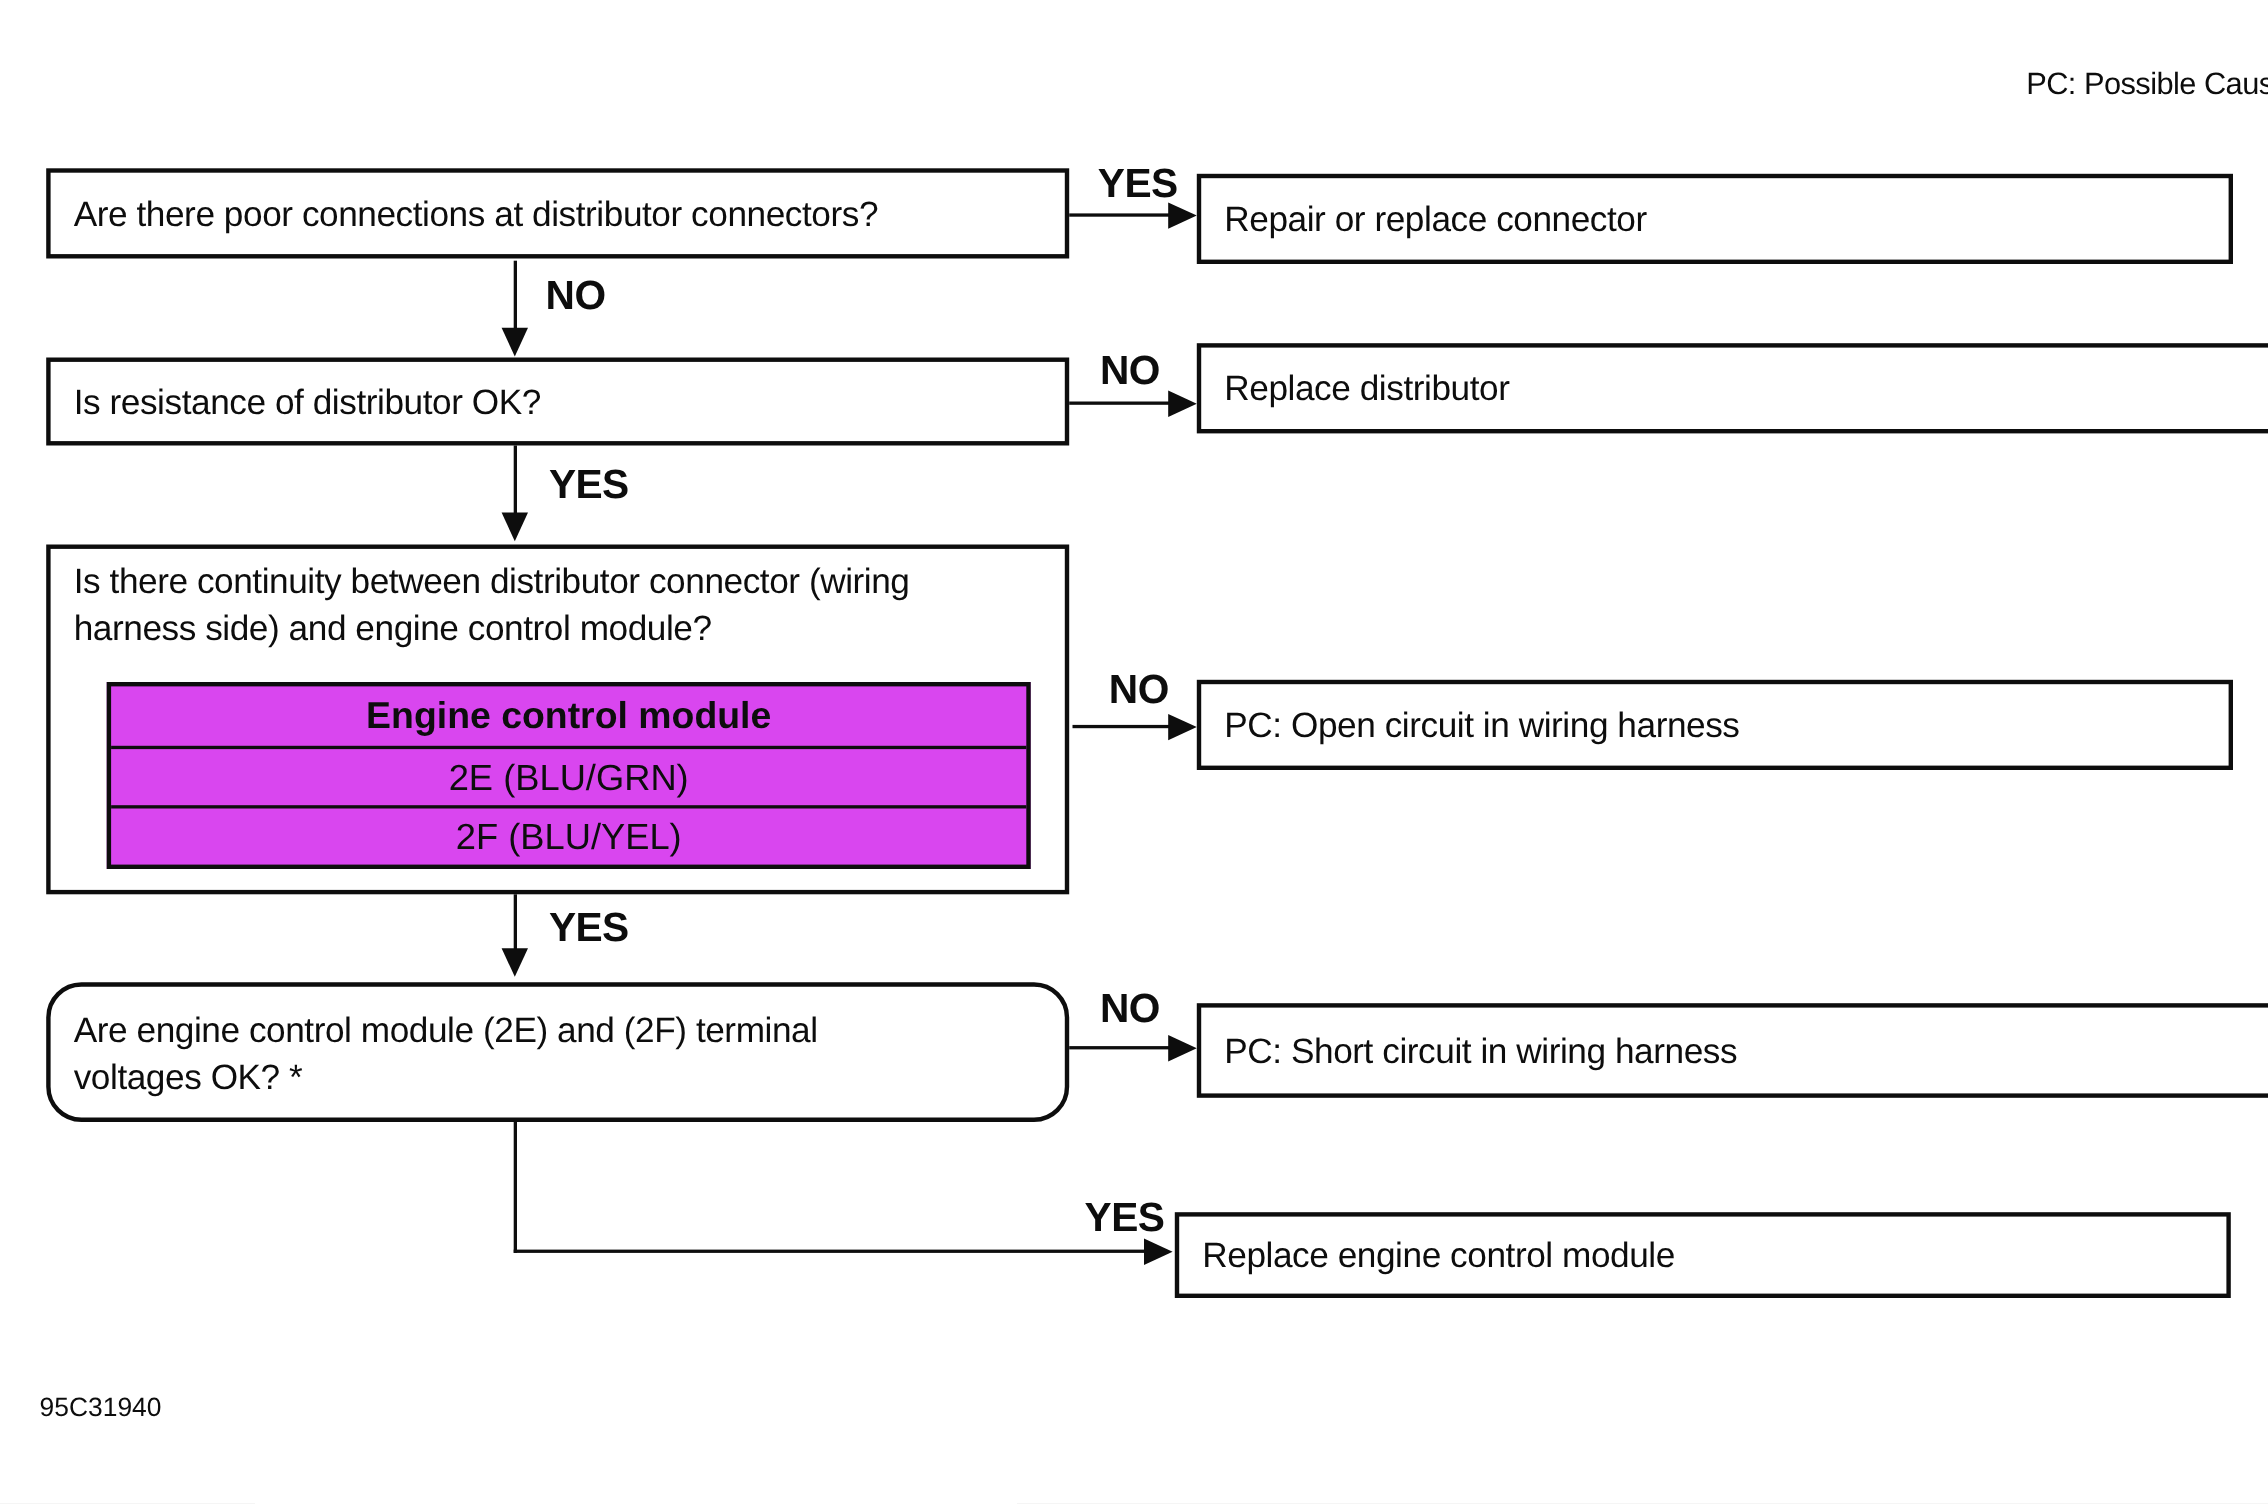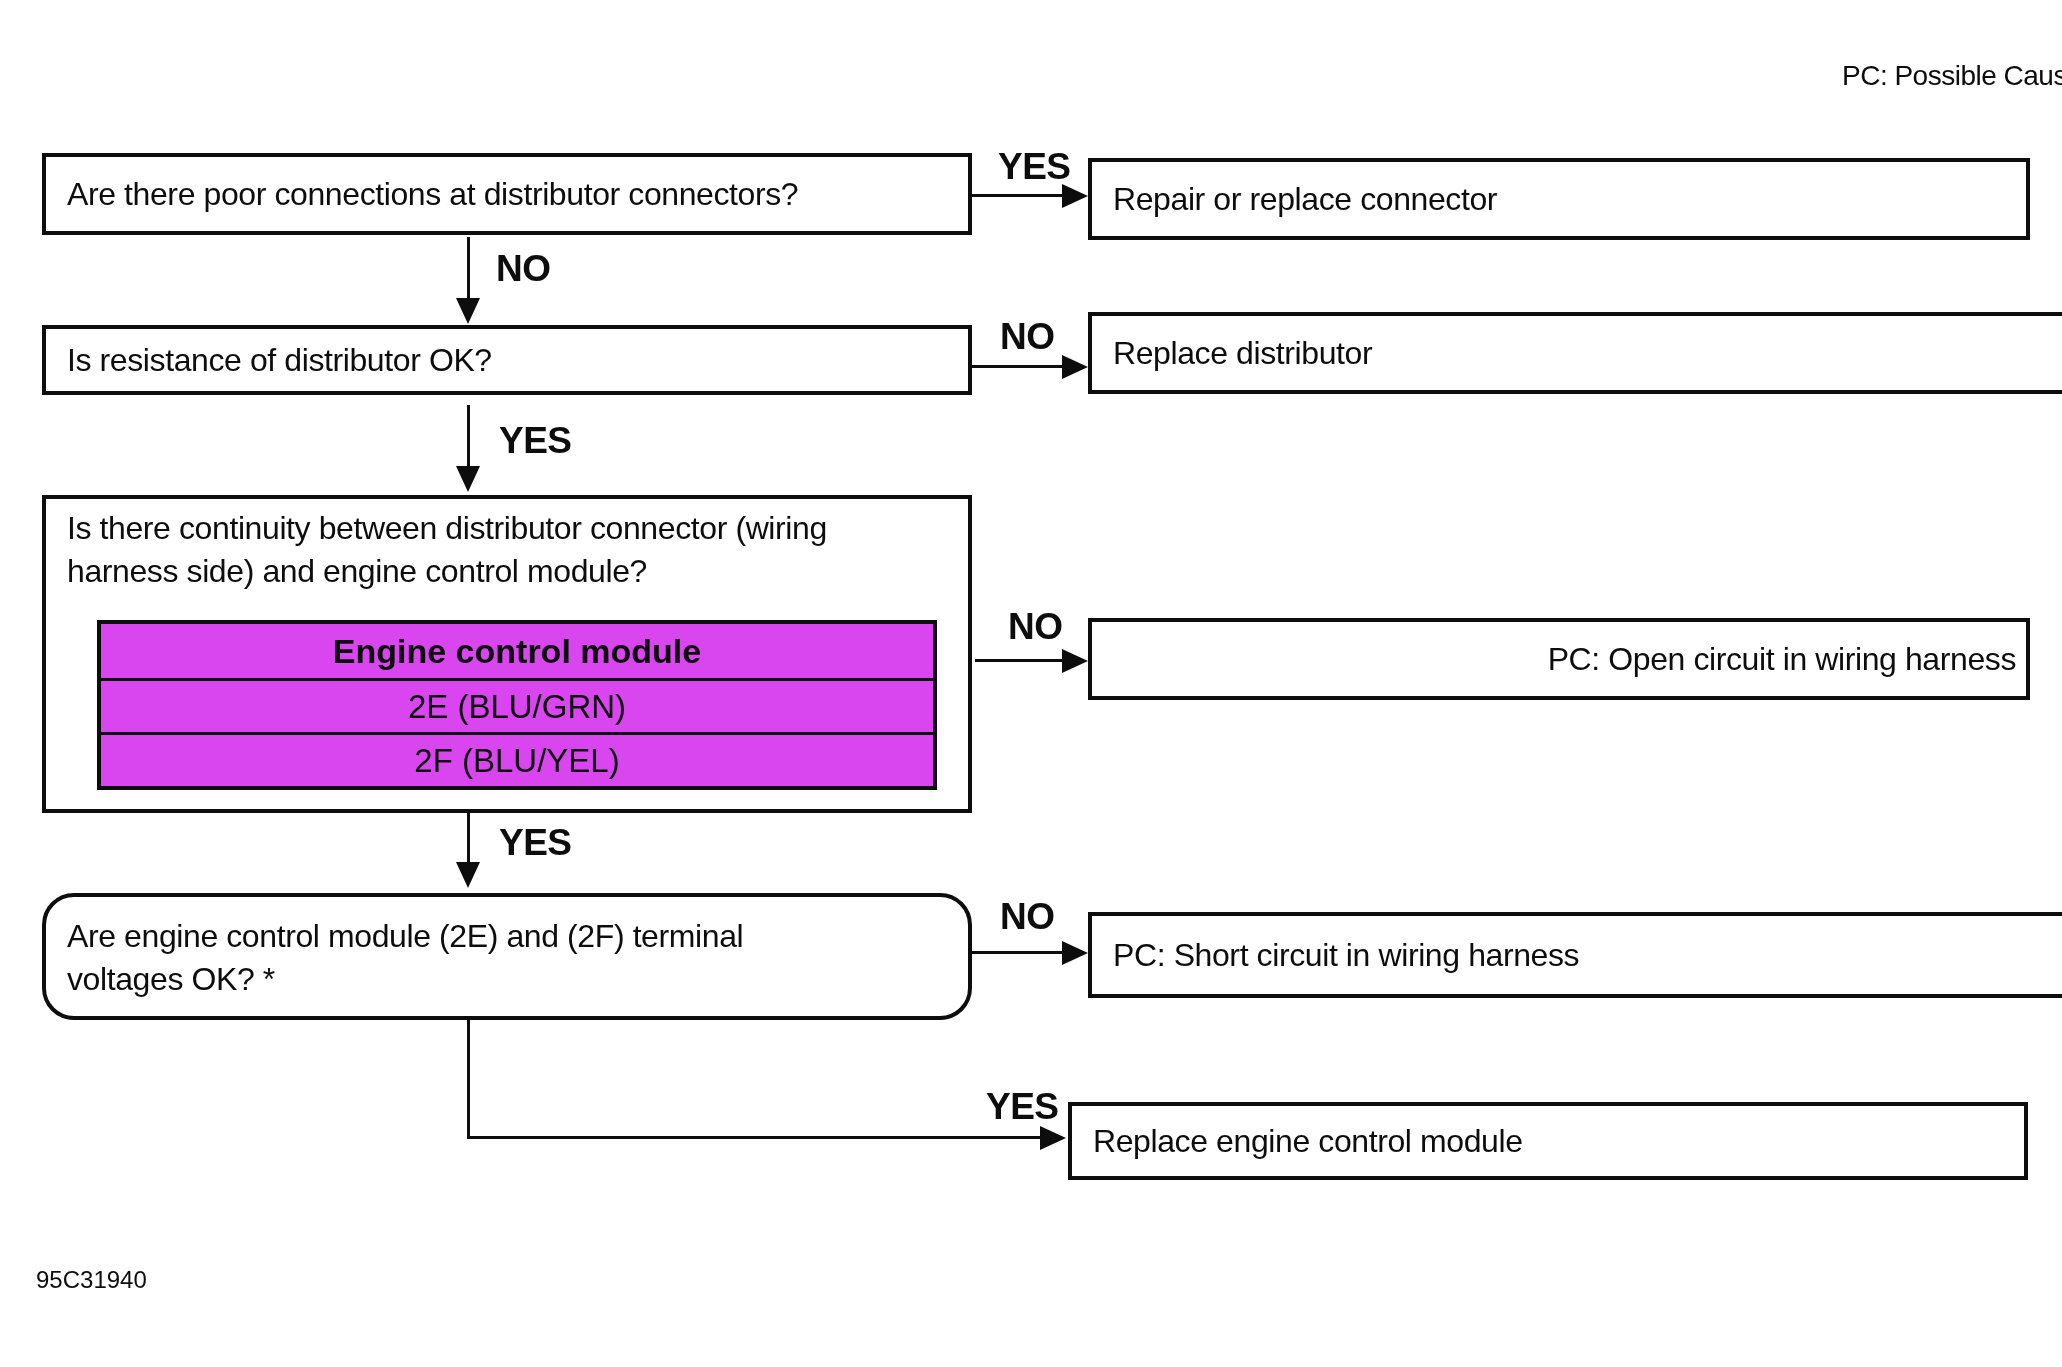--- a/index.html
+++ b/index.html
@@ -80,21 +80,21 @@
   <div class="hline" style="left:972px; top:194px; width:92px;"></div>
   <div class="ah-right" style="left:1062px; top:184px;"></div>
   <div class="rbox" style="left:1088px; top:158px; width:942px; height:82px;">
     <div class="btext">Repair or replace connector</div>
   </div>
 
   <div class="vline" style="left:467px; top:237px; height:64px;"></div>
   <div class="ah-down" style="left:456px; top:298px;"></div>
   <div class="lbl" style="left:496px; top:248px;">NO</div>
 
-  <div class="qbox" style="left:42px; top:325px; width:930px; height:70px;">
+  <div class="qbox" style="left:42px; top:325px; width:930px; height:80px;">
     <div class="btext">Is resistance of distributor OK?</div>
   </div>
 
   <div class="lbl" style="left:1000px; top:316px;">NO</div>
   <div class="hline" style="left:972px; top:365px; width:92px;"></div>
   <div class="ah-right" style="left:1062px; top:355px;"></div>
   <div class="rbox" style="left:1088px; top:312px; width:1063px; height:82px;">
     <div class="btext">Replace distributor</div>
   </div>
 
@@ -108,21 +108,21 @@
     <div class="pin-table">
       <div class="pin-row header">Engine control module</div>
       <div class="pin-row">2E (BLU/GRN)</div>
       <div class="pin-row">2F (BLU/YEL)</div>
     </div>
   </div>
 
   <div class="lbl" style="left:1008px; top:606px;">NO</div>
   <div class="hline" style="left:975px; top:659px; width:89px;"></div>
   <div class="ah-right" style="left:1062px; top:649px;"></div>
-  <div class="rbox" style="left:1088px; top:618px; width:942px; height:82px;text-align:right;">
+  <div class="rbox" style="left:1088px; top:618px; width:942px; height:82px;">
     <div class="btext">PC: Open circuit in wiring harness</div>
   </div>
 
   <div class="vline" style="left:467px; top:813px; height:52px;"></div>
   <div class="ah-down" style="left:456px; top:862px;"></div>
   <div class="lbl" style="left:499px; top:822px;">YES</div>
 
   <div class="qbox top-align" style="left:42px; top:893px; width:930px; height:127px; padding-top:18px;border-radius:32px;">
     <div class="btext">Are engine control module (2E) and (2F) terminal</div>
     <div class="btext">voltages OK? *</div>

